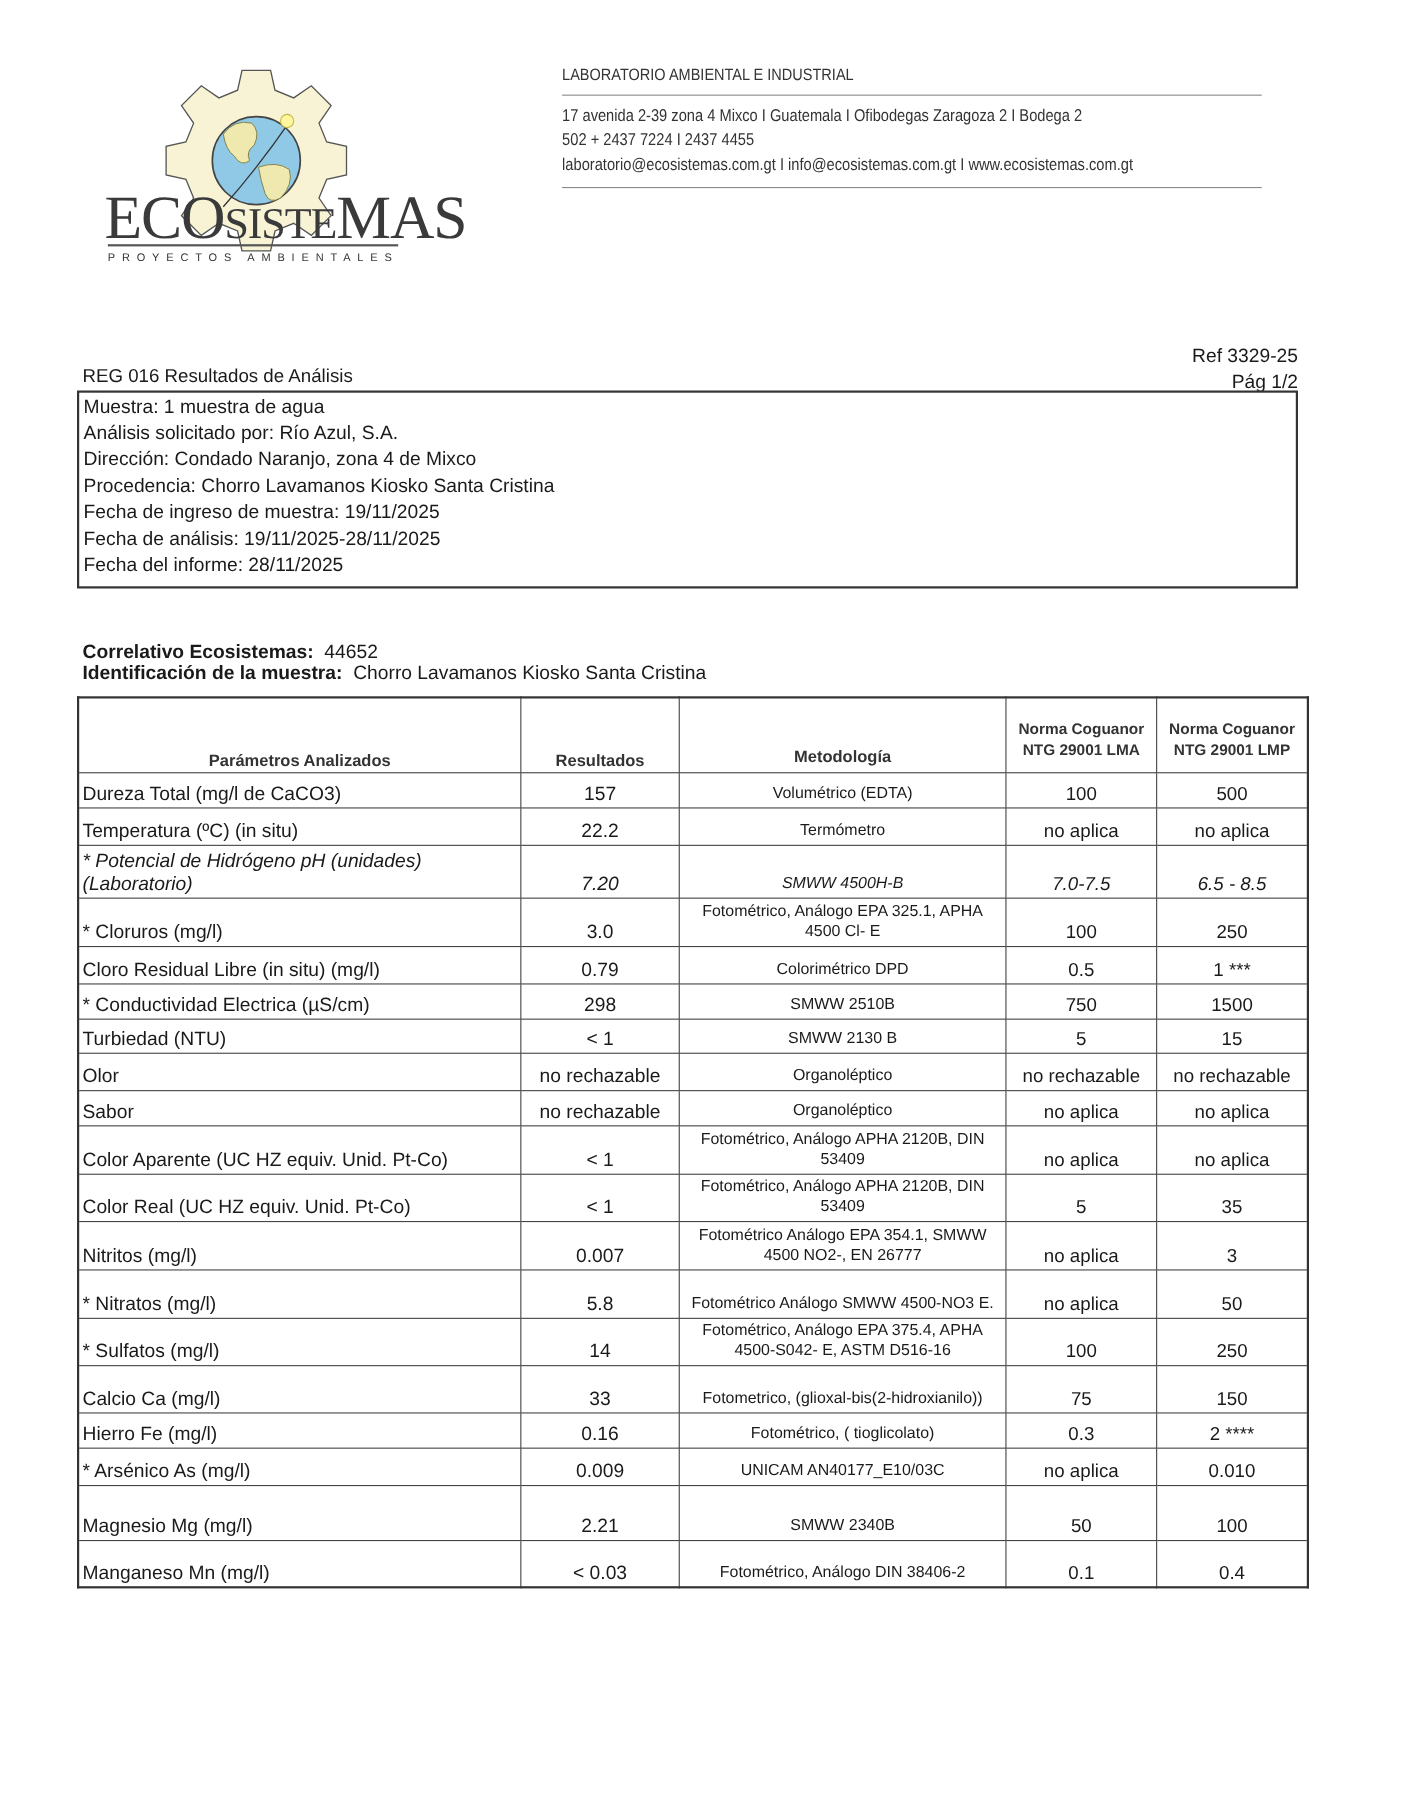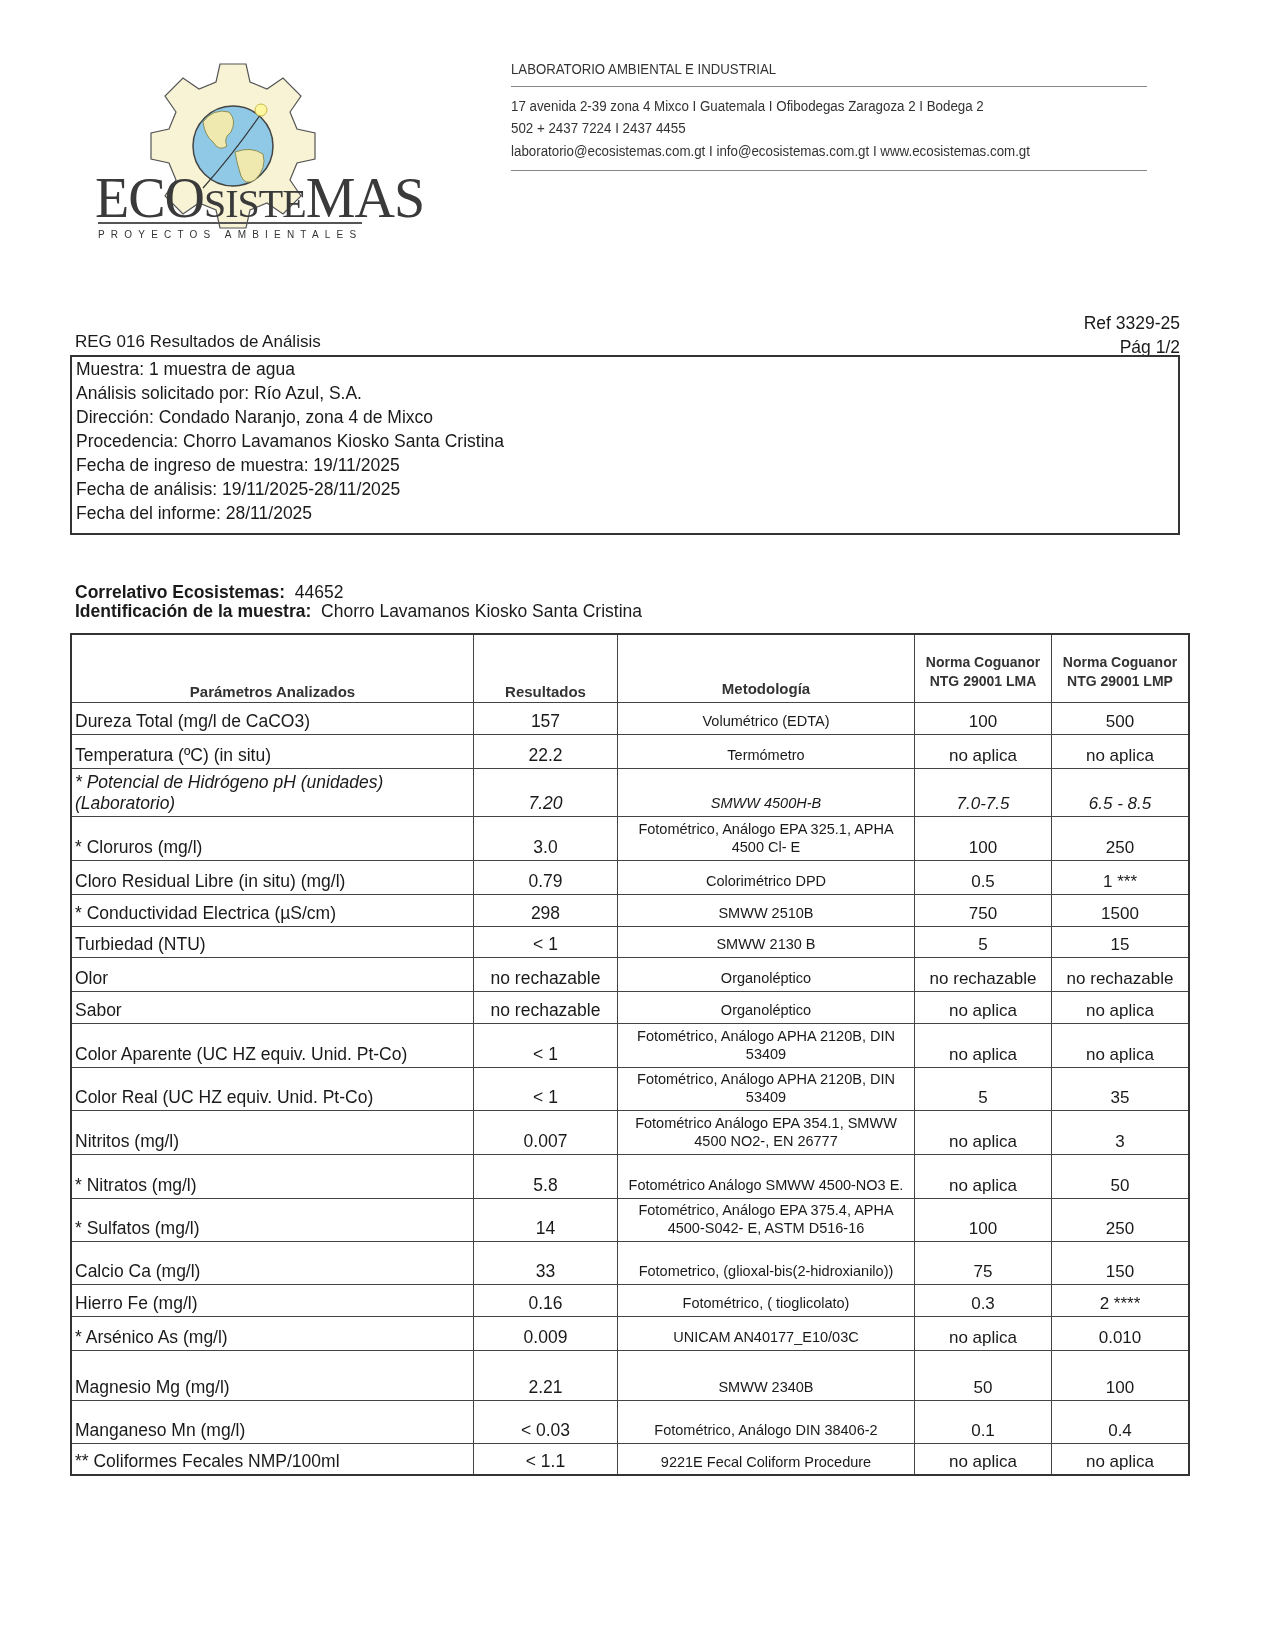--- a/index.html
+++ b/index.html
@@ -230,21 +230,14 @@
         <td class="c-lma">50</td>
         <td class="c-lmp">100</td>
       </tr>
       <tr style="height: 43px;">
         <td class="c-param">Manganeso  Mn  (mg/l)</td>
         <td class="c-res">&lt; 0.03</td>
         <td class="c-met">Fotométrico, Análogo DIN 38406-2</td>
         <td class="c-lma">0.1</td>
         <td class="c-lmp">0.4</td>
       </tr>
-      <tr style="height: 32px;">
-        <td class="c-param">**   Coliformes Fecales  NMP/100ml</td>
-        <td class="c-res">&lt; 1.1</td>
-        <td class="c-met">9221E Fecal Coliform Procedure</td>
-        <td class="c-lma">no aplica</td>
-        <td class="c-lmp">no aplica</td>
-      </tr>
     </tbody>
 </table>
 
 </body></html>

